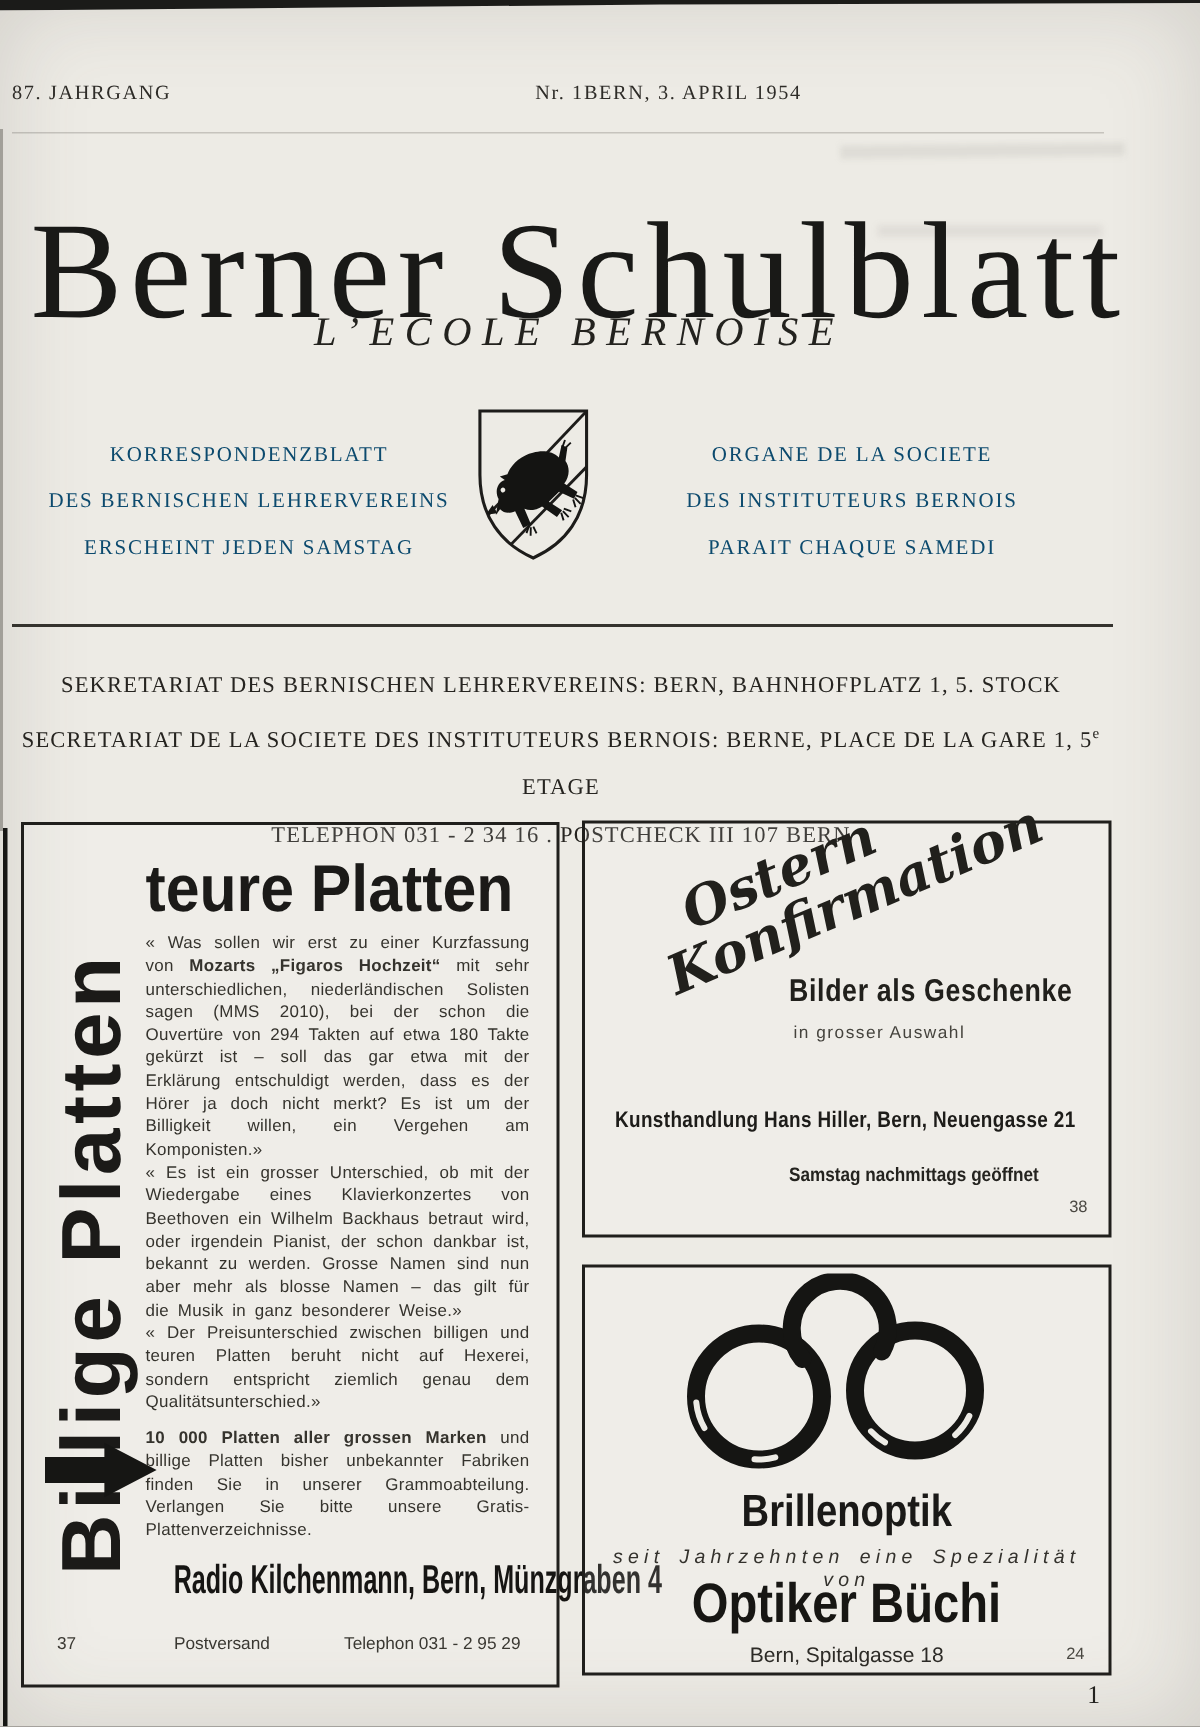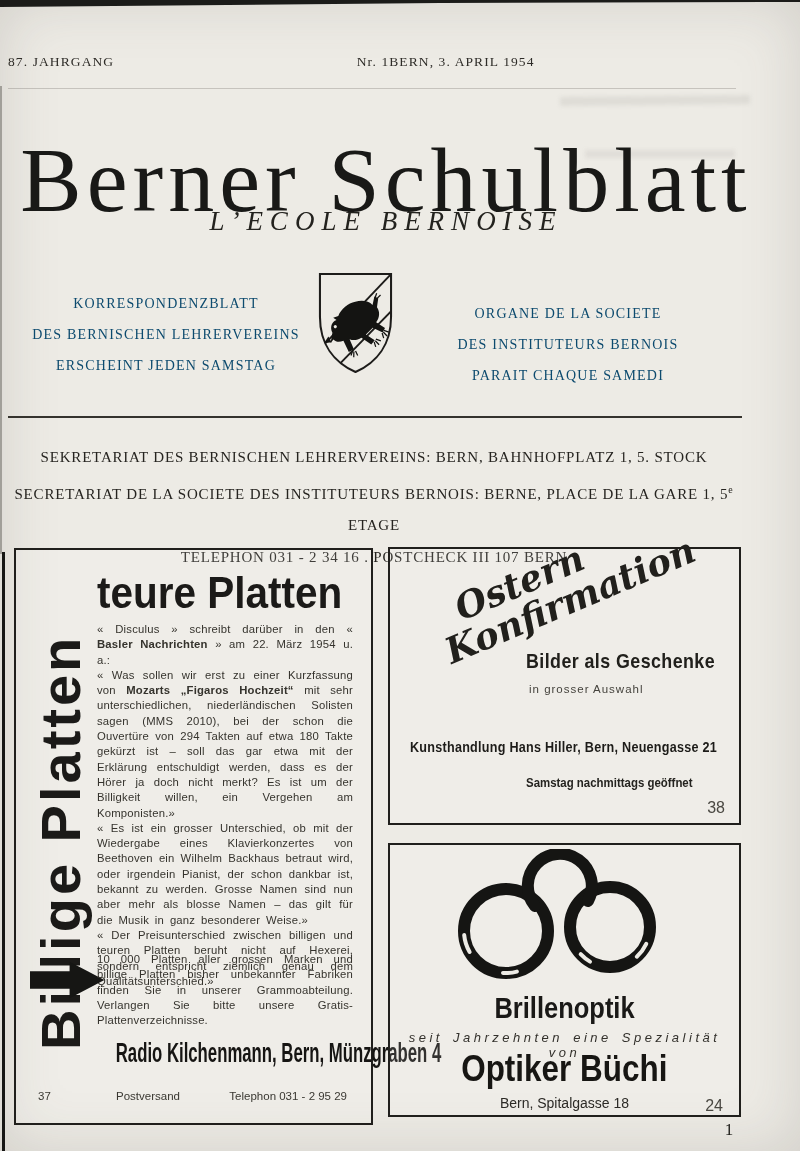--- a/index.html
+++ b/index.html
@@ -24,21 +24,21 @@
   .hairline{left:8px;top:88px;width:728px;height:1px;background:rgba(60,55,48,.22);}
 
   
   .title{left:0;top:88px;width:772px;text-align:center;font-size:92px;letter-spacing:5px;
          color:#191917;font-weight:normal;margin-top:39px;}
   .subtitle{left:0;top:206px;width:772px;text-align:center;font-style:italic;
             font-size:27px;letter-spacing:7px;color:#23221e;}
 
   .info-left,.info-right{top:288px;width:280px;text-align:center;font-size:14px;
       letter-spacing:1.2px;line-height:31px;color:#0c4a6e;}
-  .info-left{left:26px;} .info-right{left:428px;margin-top:10px;}
+  .info-left{left:26px;} .info-right{left:428px;}
   .emblem{left:316px;top:256px;width:79px;height:134px;}
 
   .rule{left:8px;top:416px;width:734px;height:2px;background:#35332e;}
 
   .sek{left:0;top:442px;width:748px;text-align:center;font-size:15px;letter-spacing:.8px;
        line-height:31.5px;color:#262420;}
   .sek sup{font-size:10px;}
 
   
   .adbox{border:2px solid #201f1c;background:rgba(255,255,255,.12);}
@@ -68,21 +68,21 @@
   
   .script{left:34px;top:50px;transform:rotate(-23deg);transform-origin:0 0;
           font-family:"DejaVu Serif","Liberation Serif",serif;font-style:italic;font-weight:bold;
           font-size:36px;line-height:44px;color:#21201c;white-space:nowrap;}
   .script .l1{padding-left:26px;display:block;}
   .script .l2{display:block;margin-top:-8px;}
   .ad2-head{left:136px;top:100px;font-weight:bold;font-size:21px;letter-spacing:.5px;color:#21201c;white-space:nowrap;}
   .ad2-sub{left:139px;top:134px;font-size:11.5px;letter-spacing:1px;color:#45433d;}
   .ad2-company{left:20px;top:189px;font-weight:bold;font-size:15px;letter-spacing:.3px;color:#1d1c19;white-space:nowrap;}
   .ad2-note{left:136px;top:226px;font-weight:bold;font-size:13px;color:#24231f;white-space:nowrap;}
-  .adnum{font-size:16px;color:#4a4842;}
+  .adnum{font-size:11px;color:#4a4842;}
   .ad2-num{right:14px;top:250px;}
 
   
   .glasses{left:58px;top:4px;width:222px;height:132px;}
   .ad3-head{left:0;top:146px;width:349px;text-align:center;font-weight:bold;font-size:30px;color:#1a1917;}
   .ad3-tag{left:0;top:185px;width:349px;text-align:center;font-style:italic;font-size:13px;
            letter-spacing:3.5px;word-spacing:3px;color:#33312c;}
   .ad3-company{left:0;top:203px;width:349px;text-align:center;font-weight:bold;font-size:37px;color:#171613;}
   .ad3-addr{left:0;top:250px;width:349px;text-align:center;font-size:14px;color:#2c2a26;}
   .ad3-num{right:16px;top:252px;}
@@ -152,30 +152,29 @@
     <div>SEKRETARIAT DES BERNISCHEN LEHRERVEREINS: BERN, BAHNHOFPLATZ 1, 5. STOCK</div>
     <div><span>SECRETARIAT DE LA SOCIETE DES INSTITUTEURS BERNOIS: BERNE, PLACE DE LA GARE 1, 5</span><sup>e</sup><span> ETAGE</span></div>
     <div>TELEPHON 031 - 2 34 16 . POSTCHECK III 107 BERN</div>
   </div>
 
   <div class="abs adbox ad1">
     <div class="abs vhead">Billige Platten</div>
     <div class="abs ad1-head"><span class="cond" style="--sx:.92">teure Platten</span></div>
 
     <div class="abs ad1-copy">
-      <p><span>« Disculus » schreibt darüber in den « </span><span style="font-weight: bold;">Basler Nachrichten</span><span> » am 22. März 1954 u. a.:</span></p>
       <p><span>« Was sollen wir erst zu einer Kurzfassung von </span><span style="font-weight: bold;">Mozarts „Figaros Hochzeit“</span><span> mit sehr unterschiedlichen, niederländischen Solisten sagen (MMS 2010), bei der schon die Ouvertüre von 294 Takten auf etwa 180 Takte gekürzt ist – soll das gar etwa mit der Erklärung entschuldigt werden, dass es der Hörer ja doch nicht merkt? Es ist um der Billigkeit willen, ein Vergehen am Komponisten.»</span></p>
       <p><span>« Es ist ein grosser Unterschied, ob mit der Wiedergabe eines Klavierkonzertes von Beethoven ein Wilhelm Backhaus betraut wird, oder irgendein Pianist, der schon dankbar ist, bekannt zu werden. Grosse Namen sind nun aber mehr als blosse Namen – das gilt für die Musik in ganz besonderer Weise.»</span></p>
       <p><span>« Der Preisunterschied zwischen billigen und teuren Platten beruht nicht auf Hexerei, sondern entspricht ziemlich genau dem Qualitätsunterschied.»</span></p>
     </div>
 
     <svg class="abs arrow" viewBox="0 0 96 52">
       <polygon points="0,15 50,15 50,3 94,26 50,49 50,37 0,37" fill="#161614"></polygon>
     </svg>
-    <div class="abs ad1-arrowtext"><span style="font-weight: normal;">10 000 Platten aller grossen Marken</span><span> und billige Platten bisher unbekannter Fabriken finden Sie in unserer Grammoabteilung. Verlangen Sie bitte unsere Gratis-Plattenverzeichnisse.</span></div>
+    <div class="abs ad1-arrowtext"><span style="font-weight: bold;">10 000 Platten aller grossen Marken</span><span> und billige Platten bisher unbekannter Fabriken finden Sie in unserer Grammoabteilung. Verlangen Sie bitte unsere Gratis-Plattenverzeichnisse.</span></div>
 
     <div class="abs ad1-company"><span class="cond-c" style="--sx:.62">Radio Kilchenmann, Bern, Münzgraben 4</span></div>
 
     <div class="abs ad1-foot">
       <span class="n">37</span>
       <span class="pv">Postversand</span>
       <span class="tel">Telephon 031 - 2 95 29</span>
     </div>
   </div>
 

